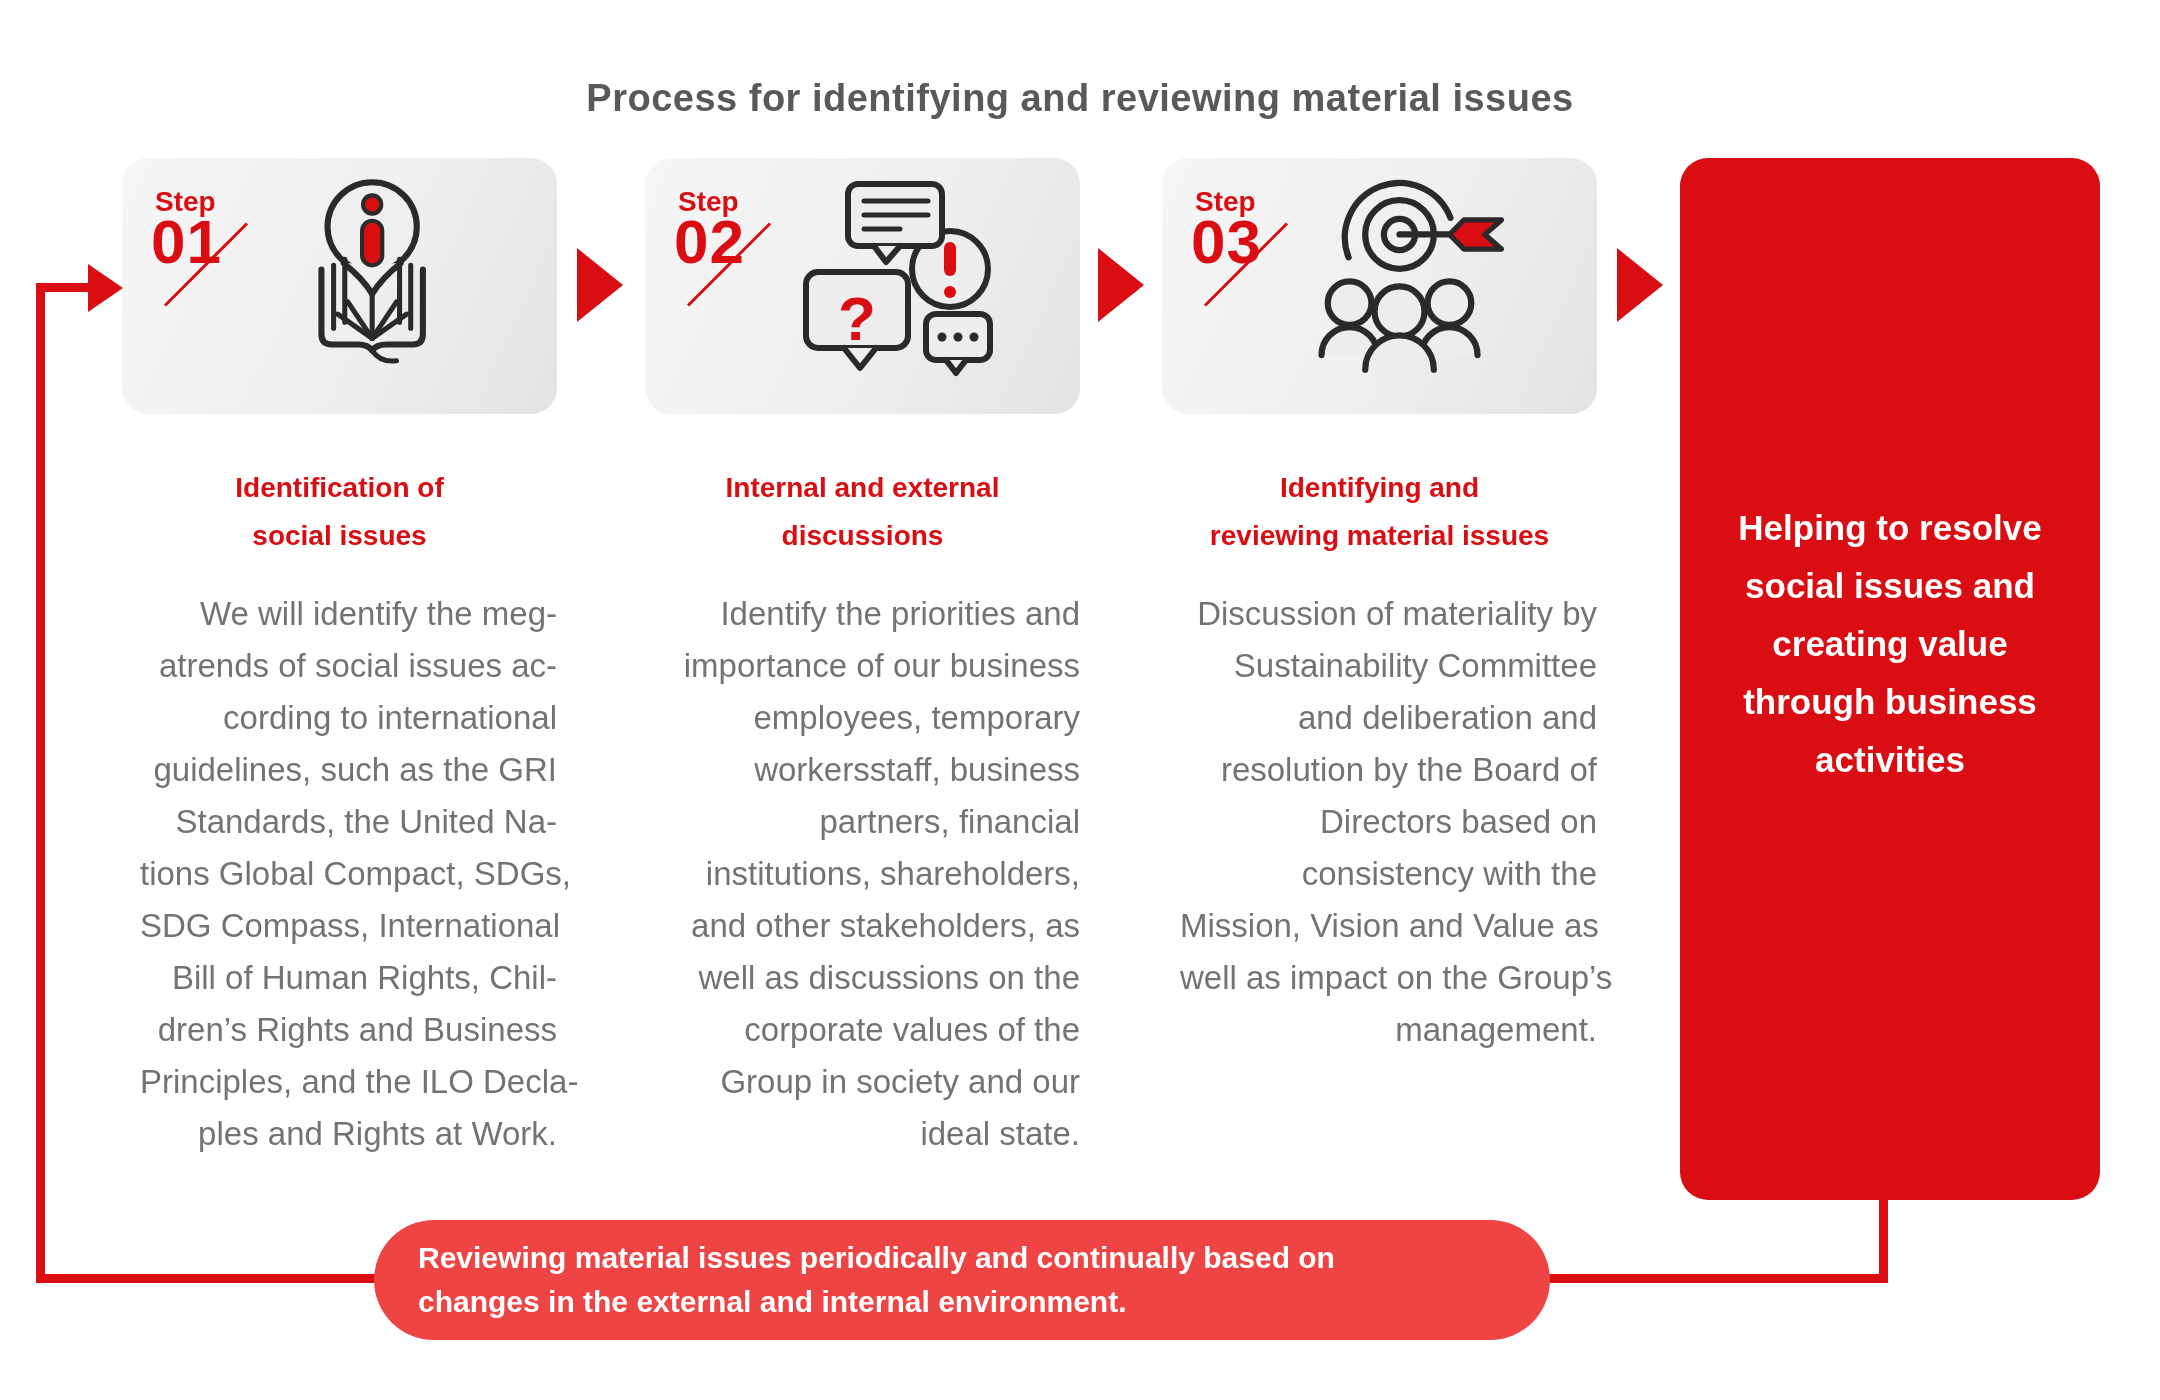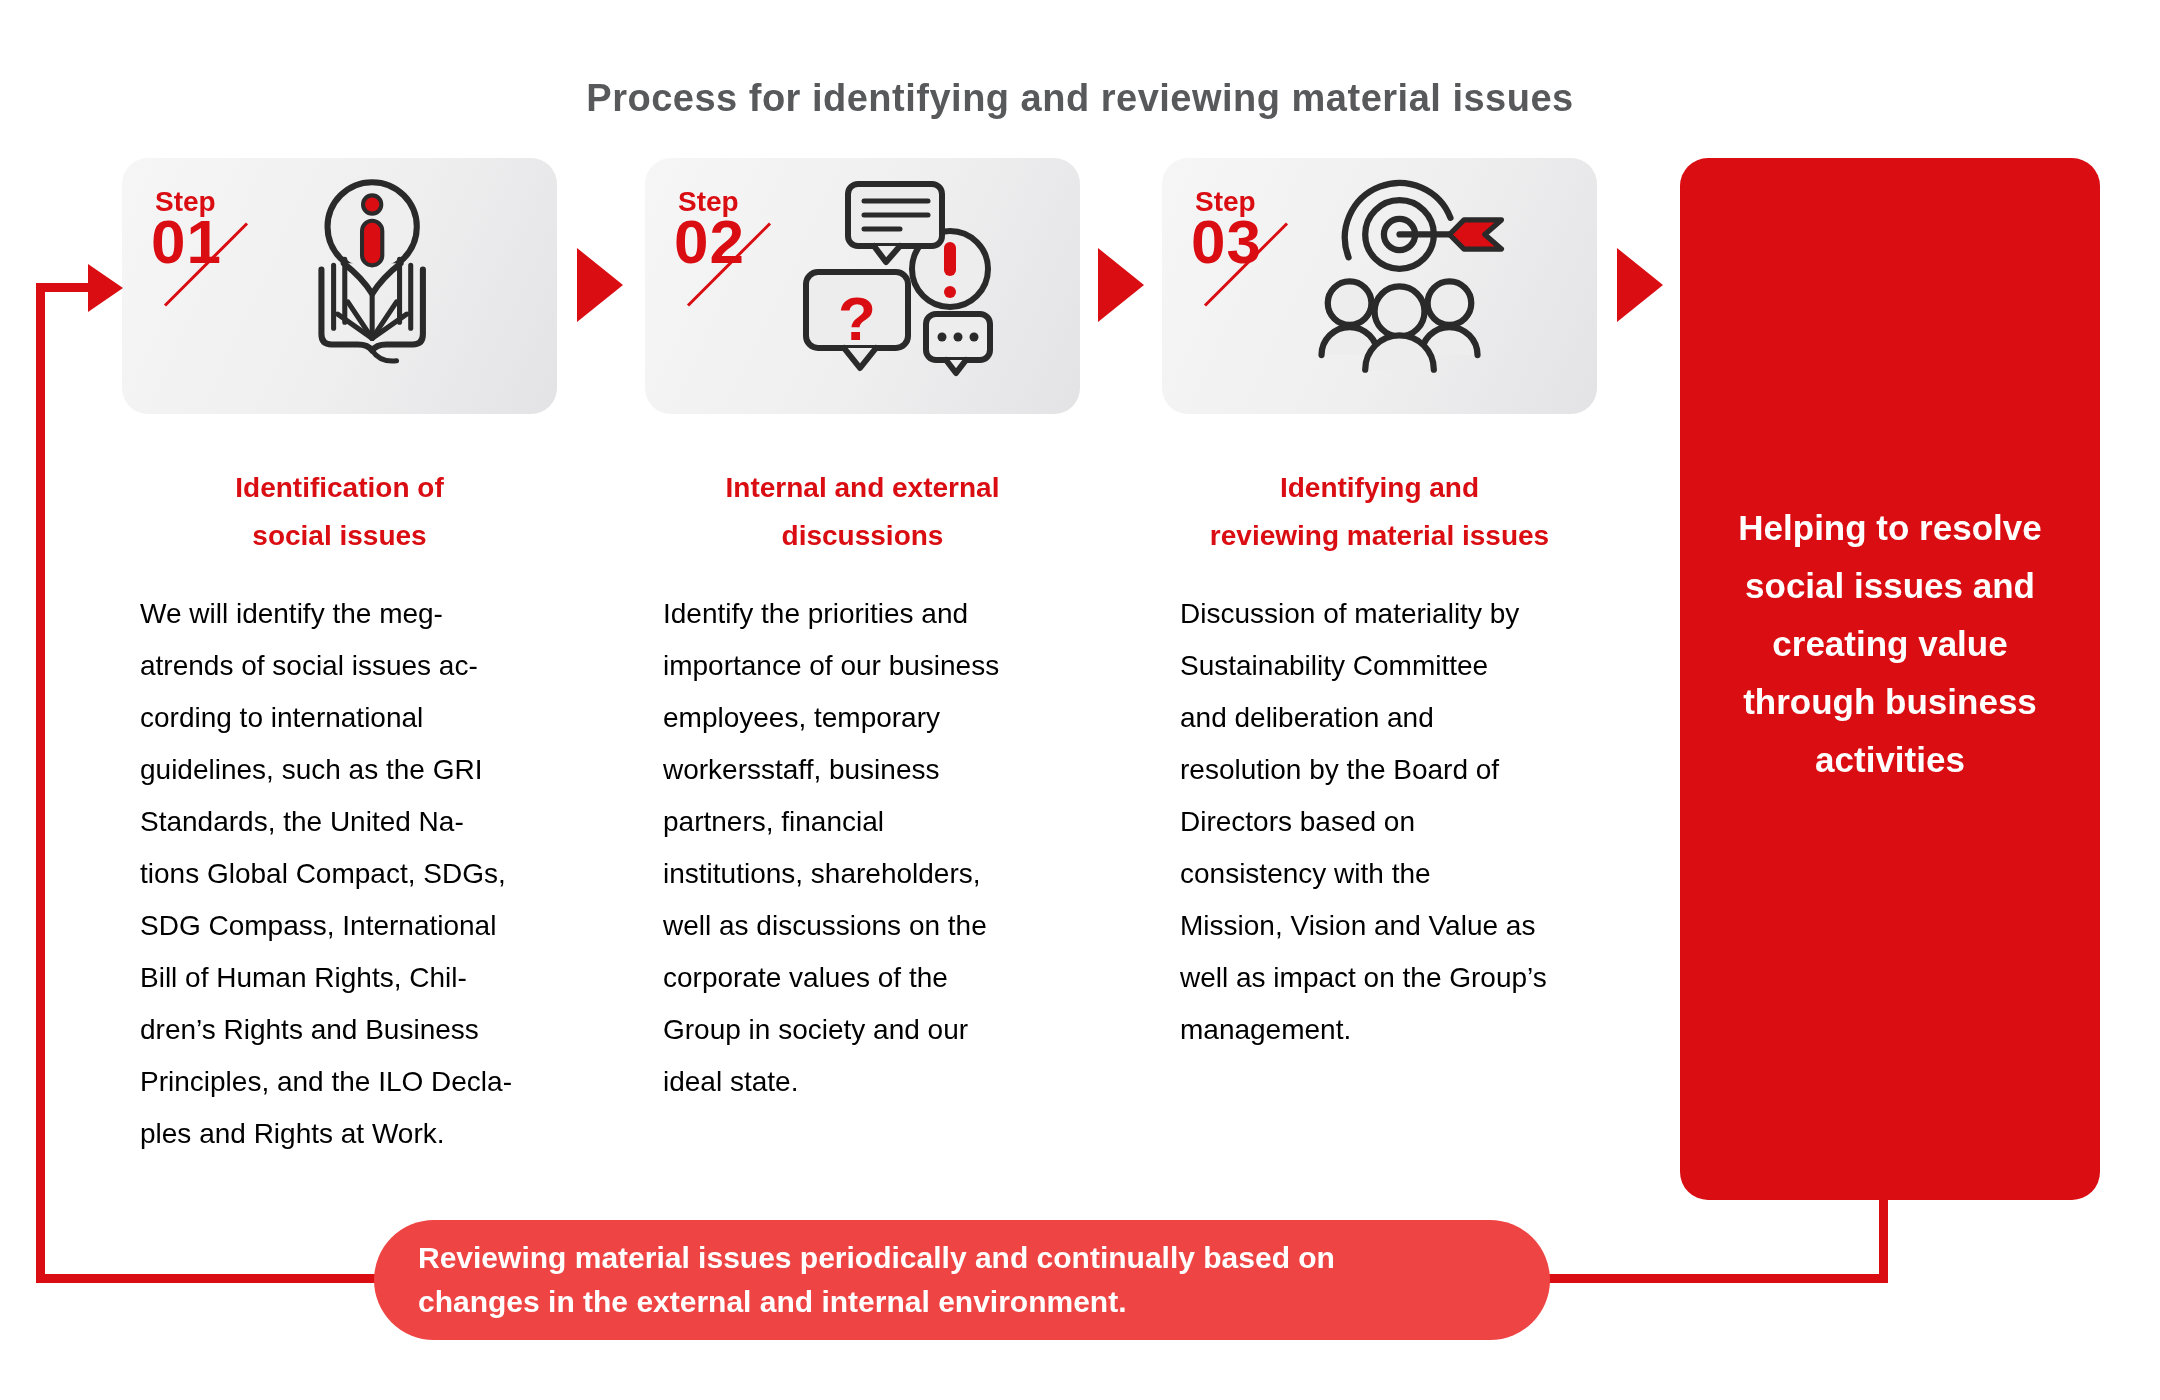--- a/index.html
+++ b/index.html
@@ -44,21 +44,21 @@
     display:flex;align-items:center;justify-content:center;
   }
   .icon-wrap svg{height:100%;}
 
   .heading{
     margin:50px 0 0 0;text-align:center;color:#d90d12;
     font-size:28px;line-height:48px;font-weight:bold;white-space:nowrap;
   }
   .heading .hline{display:block;}
 
-  .body{margin-top:28px;padding-left:18px;color:#000000;font-size:28px;}
+  .body{margin-top:28px;padding-left:18px;color:#737373;font-size:33px;text-align:right;}
   .body .bline{line-height:52px;white-space:nowrap;}
 
   
   .flow-arrow{
     position:absolute;top:248px;width:0;height:0;
     border-top:37px solid transparent;border-bottom:37px solid transparent;
     border-left:46px solid #d90d12;
   }
   .a1{left:577px;}
   .a2{left:1098px;}
@@ -196,20 +196,21 @@
       <span class="hline">Internal and external</span>
       <span class="hline">discussions</span>
     </h2>
     <div class="body">
         <div class="bline">Identify the priorities and</div>
         <div class="bline">importance of our business</div>
         <div class="bline">employees, temporary</div>
         <div class="bline">workersstaff, business</div>
         <div class="bline">partners, financial</div>
         <div class="bline">institutions, shareholders,</div>
+        <div class="bline">and other stakeholders, as</div>
         <div class="bline">well as discussions on the</div>
         <div class="bline">corporate values of the</div>
         <div class="bline">Group in society and our</div>
         <div class="bline">ideal state.</div>
       </div>
   </section>
 
   <div class="flow-arrow a2"></div>
 
   <section class="col col3">

